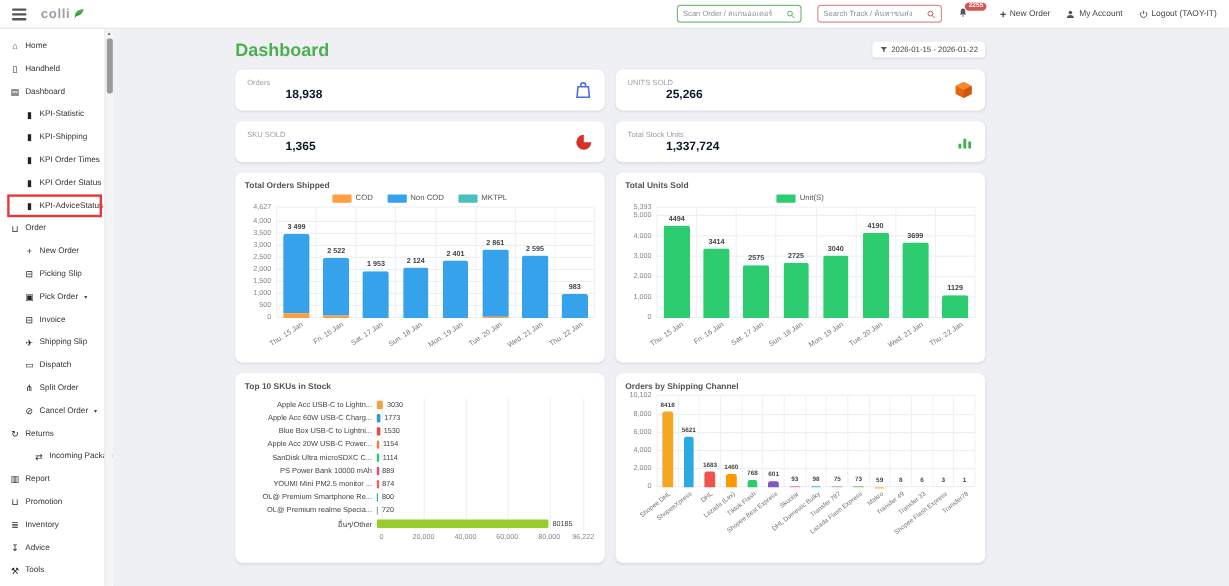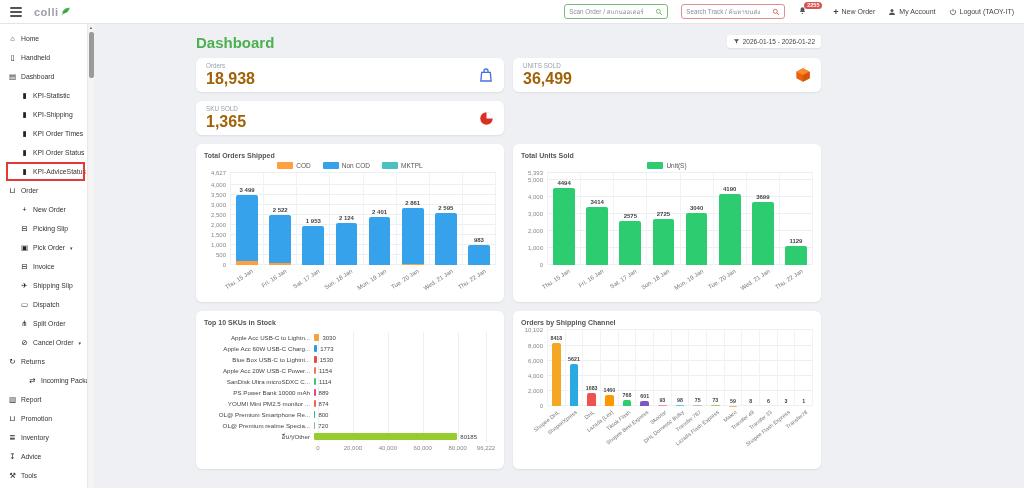--- a/index.html
+++ b/index.html
@@ -36,21 +36,21 @@
 
 .main{position:absolute;top:24px;left:94px;width:930px;height:464px;padding:10px 0 0 102px;}
 .main-head{display:flex;justify-content:space-between;align-items:flex-start;width:625px;}
 .page-title{font-size:15px;font-weight:bold;color:#4caf50;}
 .date-chip{background:#fff;border-radius:3px;padding:3px 6px;font-size:6.5px;color:#444;display:flex;gap:3px;align-items:center;box-shadow:0 1px 2px rgba(0,0,0,.08);margin-top:1px;cursor:pointer;}
 .kpi-grid,.panel-grid{display:grid;grid-template-columns:308px 308px;gap:9px;width:625px;}
 .kpi-grid{margin-top:7px;}
 .panel-grid{margin-top:9px;}
 .kpi-card{background:#fff;border-radius:6px;padding:5px 10px;height:34px;display:flex;justify-content:space-between;align-items:center;box-shadow:0 1px 2px rgba(27,31,35,.08);}
 .kpi-label{font-size:6.3px;color:#9aa0a8;}
-.kpi-value{font-size:16px;font-weight:bold;color:#a16207;margin-top:1px;}
+.kpi-value{font-size:10px;font-weight:bold;color:#0f172a;margin-top:1px;margin-left:32px;}
 .panel{background:#fff;border-radius:6px;padding:8px;height:158px;box-shadow:0 1px 2px rgba(27,31,35,.08);overflow:hidden;}
 .panel-title{font-size:7px;font-weight:bold;color:#555;}
 
 .legend{display:flex;justify-content:center;gap:12px;margin:3px 0 2px;}
 .lg-item{display:flex;align-items:center;gap:3px;font-size:6.5px;color:#555;}
 .sw{width:16px;height:7px;border-radius:1px;display:inline-block;}
 .varea{display:flex;margin-top:4px;}
 .yax{width:26px;position:relative;flex:0 0 26px;}
 .ytick{position:absolute;right:4px;transform:translateY(50%);font-size:6px;color:#888;white-space:nowrap;}
 .plot{flex:1;position:relative;}
@@ -309,39 +309,52 @@
       <span>
         <svg width="16" height="16" viewBox="0 0 24 24" fill="none" stroke="#4a6fe0" stroke-width="2">
             <path d="M5.5 8h13l1.2 13H4.3z"></path>
             <path d="M9 8V6a3 3 0 0 1 6 0v2"></path>
           </svg>
       </span>
     </div>
     <div class="kpi-card">
       <div>
         <div class="kpi-label">UNITS SOLD</div>
-        <div class="kpi-value">36,499</div>
+        <div class="kpi-value">25,266</div>
       </div>
       <span>
         <svg width="16" height="16" viewBox="0 0 24 24">
             <path fill="#e8630f" d="M12 2 2 7v10l10 5 10-5V7z"></path>
             <path fill="#f98a2b" d="M12 2 2 7l10 5 10-5z"></path>
             <path fill="#d4560c" d="M12 12v10l10-5V7z"></path>
           </svg>
       </span>
     </div>
     <div class="kpi-card">
       <div>
         <div class="kpi-label">SKU SOLD</div>
         <div class="kpi-value">1,365</div>
       </div>
       <span>
         <svg width="15" height="15" viewBox="0 0 24 24">
             <circle cx="12" cy="12" r="10" fill="#d93025"></circle>
             <path d="M12 12V1.5A10.5 10.5 0 0 1 22.5 12z" fill="#fff"></path>
+          </svg>
+      </span>
+    </div>
+    <div class="kpi-card">
+      <div>
+        <div class="kpi-label">Total Stock Units</div>
+        <div class="kpi-value">1,337,724</div>
+      </div>
+      <span>
+        <svg width="14" height="14" viewBox="0 0 24 24" fill="#37b24d">
+            <rect x="3" y="15" width="4" height="7" rx="1"></rect>
+            <rect x="10" y="8" width="4" height="14" rx="1"></rect>
+            <rect x="17" y="12" width="4" height="10" rx="1"></rect>
           </svg>
       </span>
     </div>
   </div>
 
   <div class="panel-grid">
     <section class="panel">
       <div class="panel-title">Total Orders Shipped</div>
       <div>
           <div class="legend">

